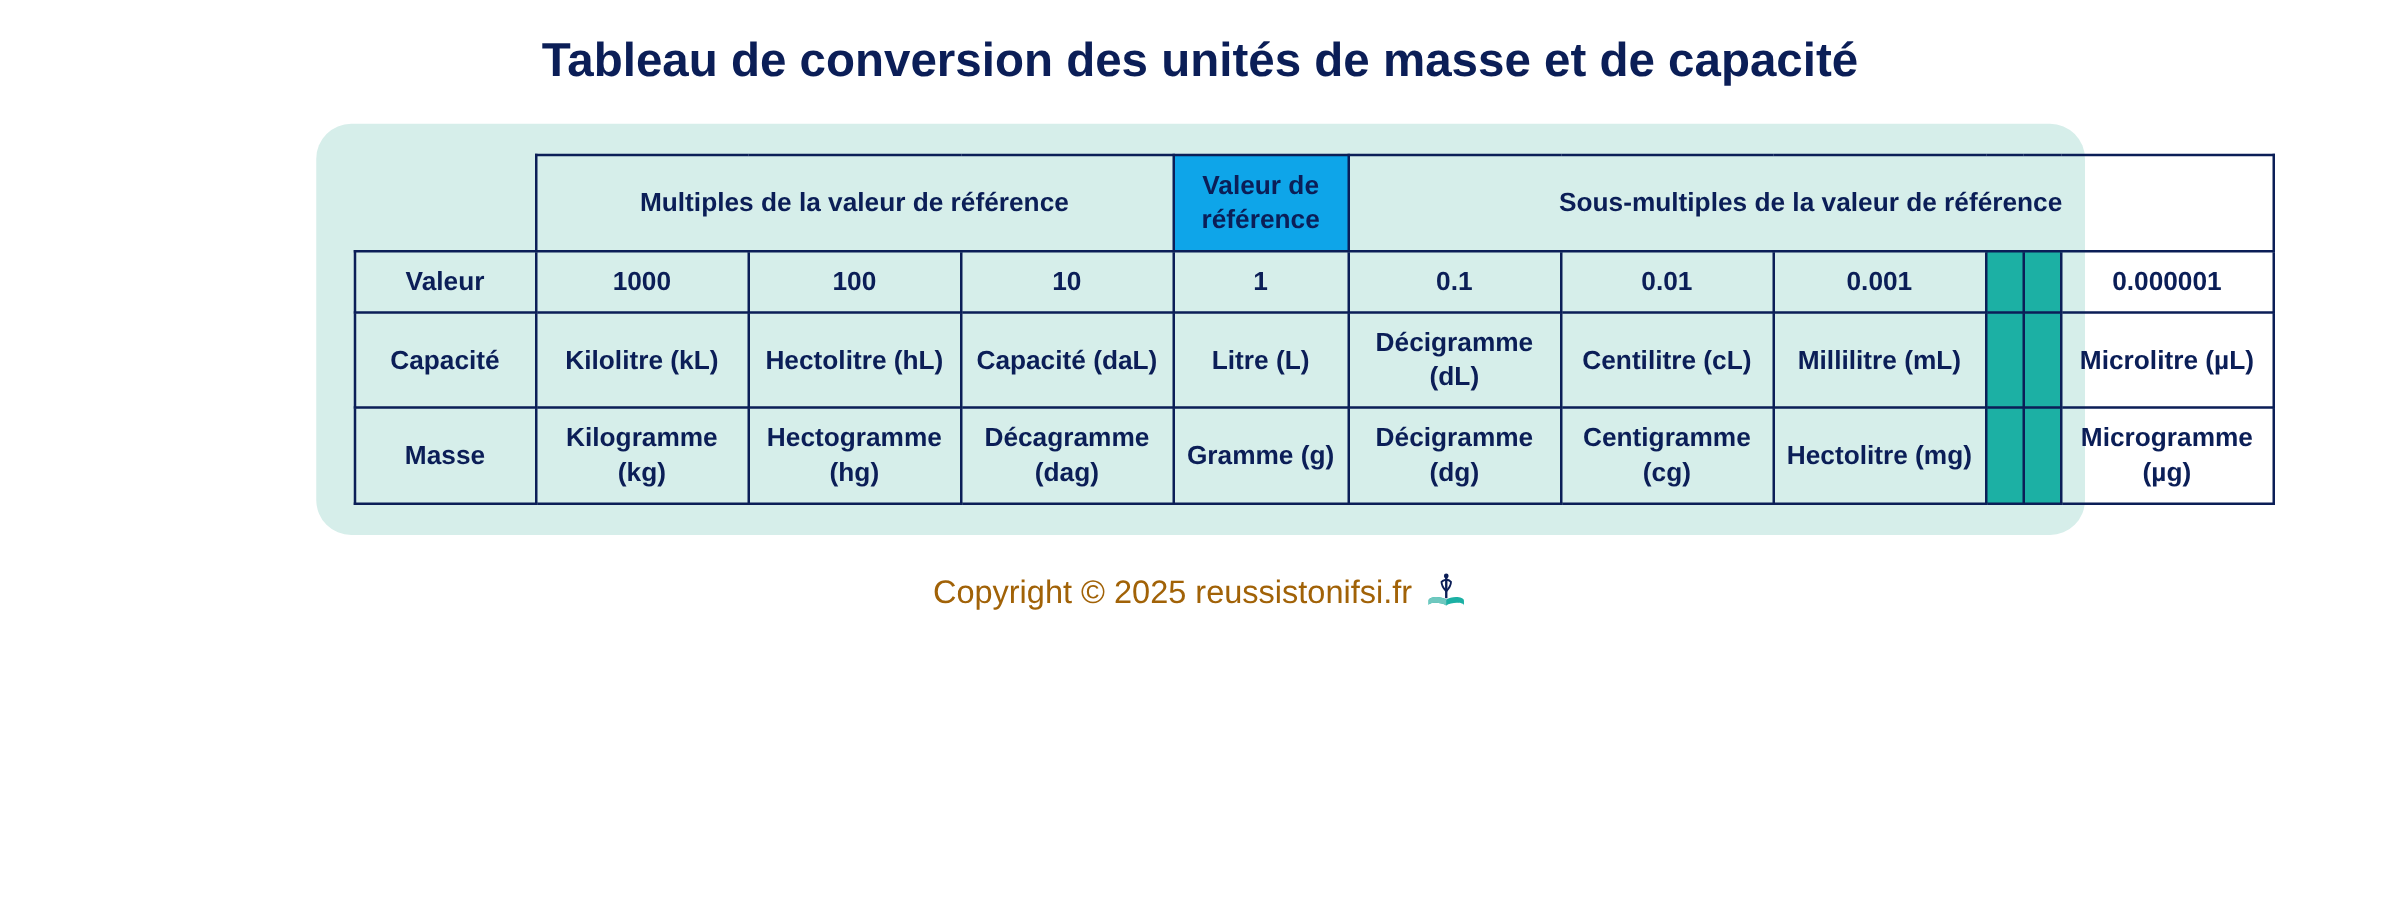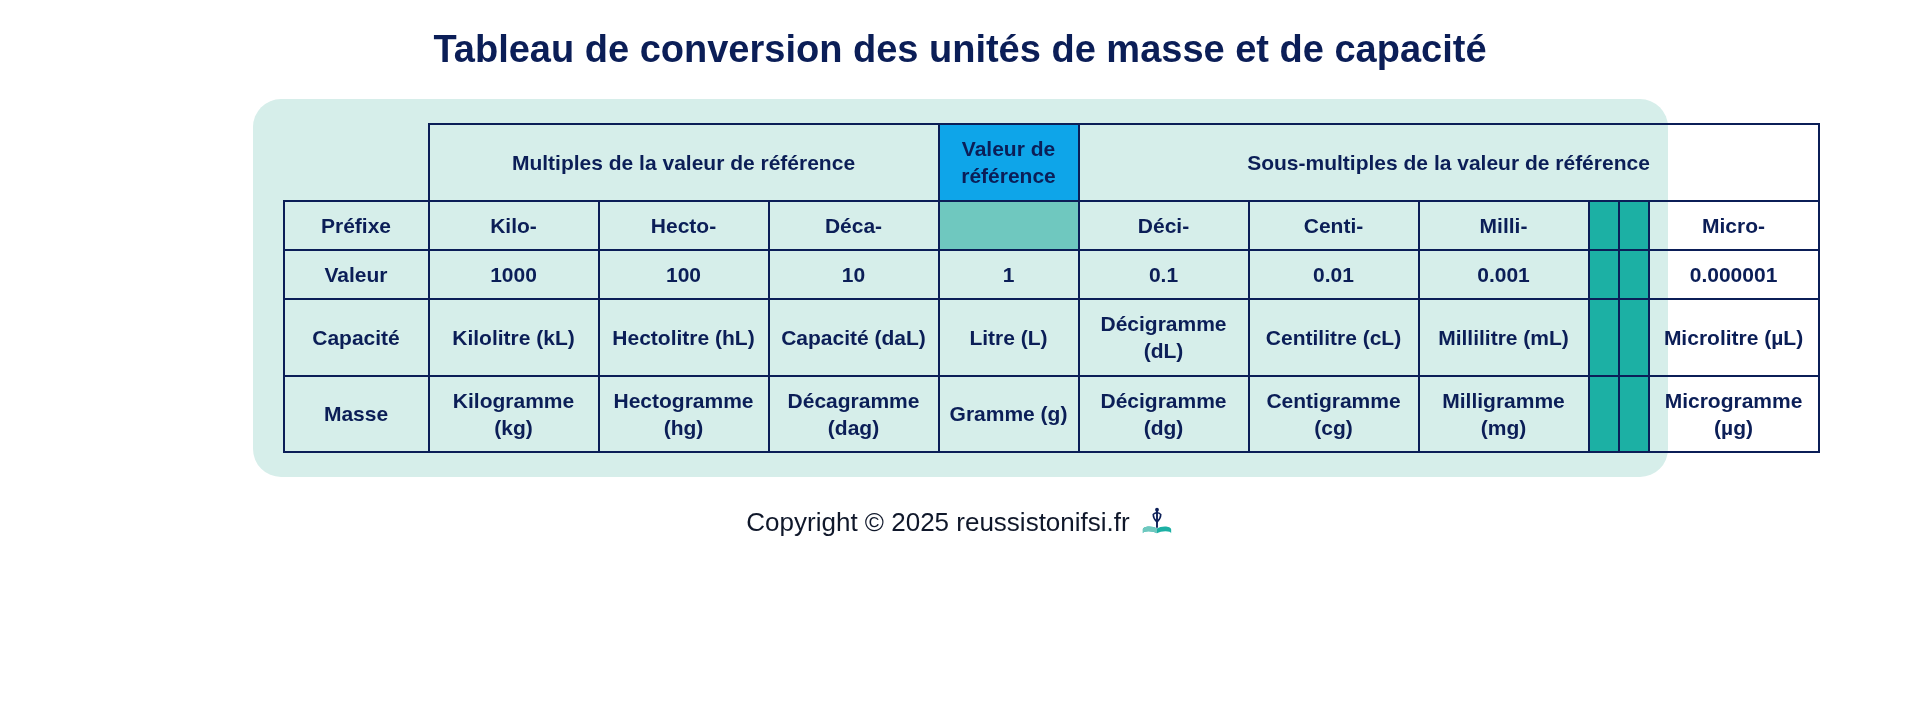--- a/index.html
+++ b/index.html
@@ -69,21 +69,21 @@
   .gap-cell {
     background: #1cb0a4;
   }
   .data-cell {
     font-weight: 700;
     color: #0b1e57;
   }
   .footer {
     margin-top: 28px;
     font-size: 26px;
-    color: #0f172a;
+    color: #a16207;
     display: flex;
     align-items: center;
     gap: 10px;
   }
   .logo-icon {
     width: 34px;
     height: 34px;
     display: inline-block;
   }
   
@@ -115,33 +115,20 @@
     </colgroup>
 
     <tbody>
         <tr>
       <td class="no-border"></td>
       <th colspan="3" class="group-header">Multiples de la valeur de référence</th>
       <th class="ref-header">Valeur de référence</th>
       <th colspan="6" class="group-header">Sous-multiples de la valeur de référence</th>
     </tr>
 
-    <tr>
-      <th class="row-label">Préfixe</th>
-      <td class="data-cell">Kilo-</td>
-      <td class="data-cell">Hecto-</td>
-      <td class="data-cell">Déca-</td>
-      <td class="data-cell ref-cell"></td>
-      <td class="data-cell">Déci-</td>
-      <td class="data-cell">Centi-</td>
-      <td class="data-cell">Milli-</td>
-      <td class="gap-cell"></td>
-      <td class="gap-cell"></td>
-      <td class="data-cell">Micro-</td>
-    </tr>
 
     <tr>
       <th class="row-label">Valeur</th>
       <td class="data-cell">1000</td>
       <td class="data-cell">100</td>
       <td class="data-cell">10</td>
       <td class="data-cell">1</td>
       <td class="data-cell">0.1</td>
       <td class="data-cell">0.01</td>
       <td class="data-cell">0.001</td>
@@ -165,21 +152,21 @@
     </tr>
 
     <tr>
       <th class="row-label">Masse</th>
       <td class="data-cell">Kilogramme (kg)</td>
       <td class="data-cell">Hectogramme (hg)</td>
       <td class="data-cell">Décagramme (dag)</td>
       <td class="data-cell">Gramme (g)</td>
       <td class="data-cell">Décigramme (dg)</td>
       <td class="data-cell">Centigramme (cg)</td>
-      <td class="data-cell">Milligramme (mg)</td>
+      <td class="data-cell">Hectolitre (mg)</td>
       <td class="gap-cell"></td>
       <td class="gap-cell"></td>
       <td class="data-cell">Microgramme (µg)</td>
     </tr>
 
   </tbody>
     </table>
 </div>
 
 <div class="footer">

